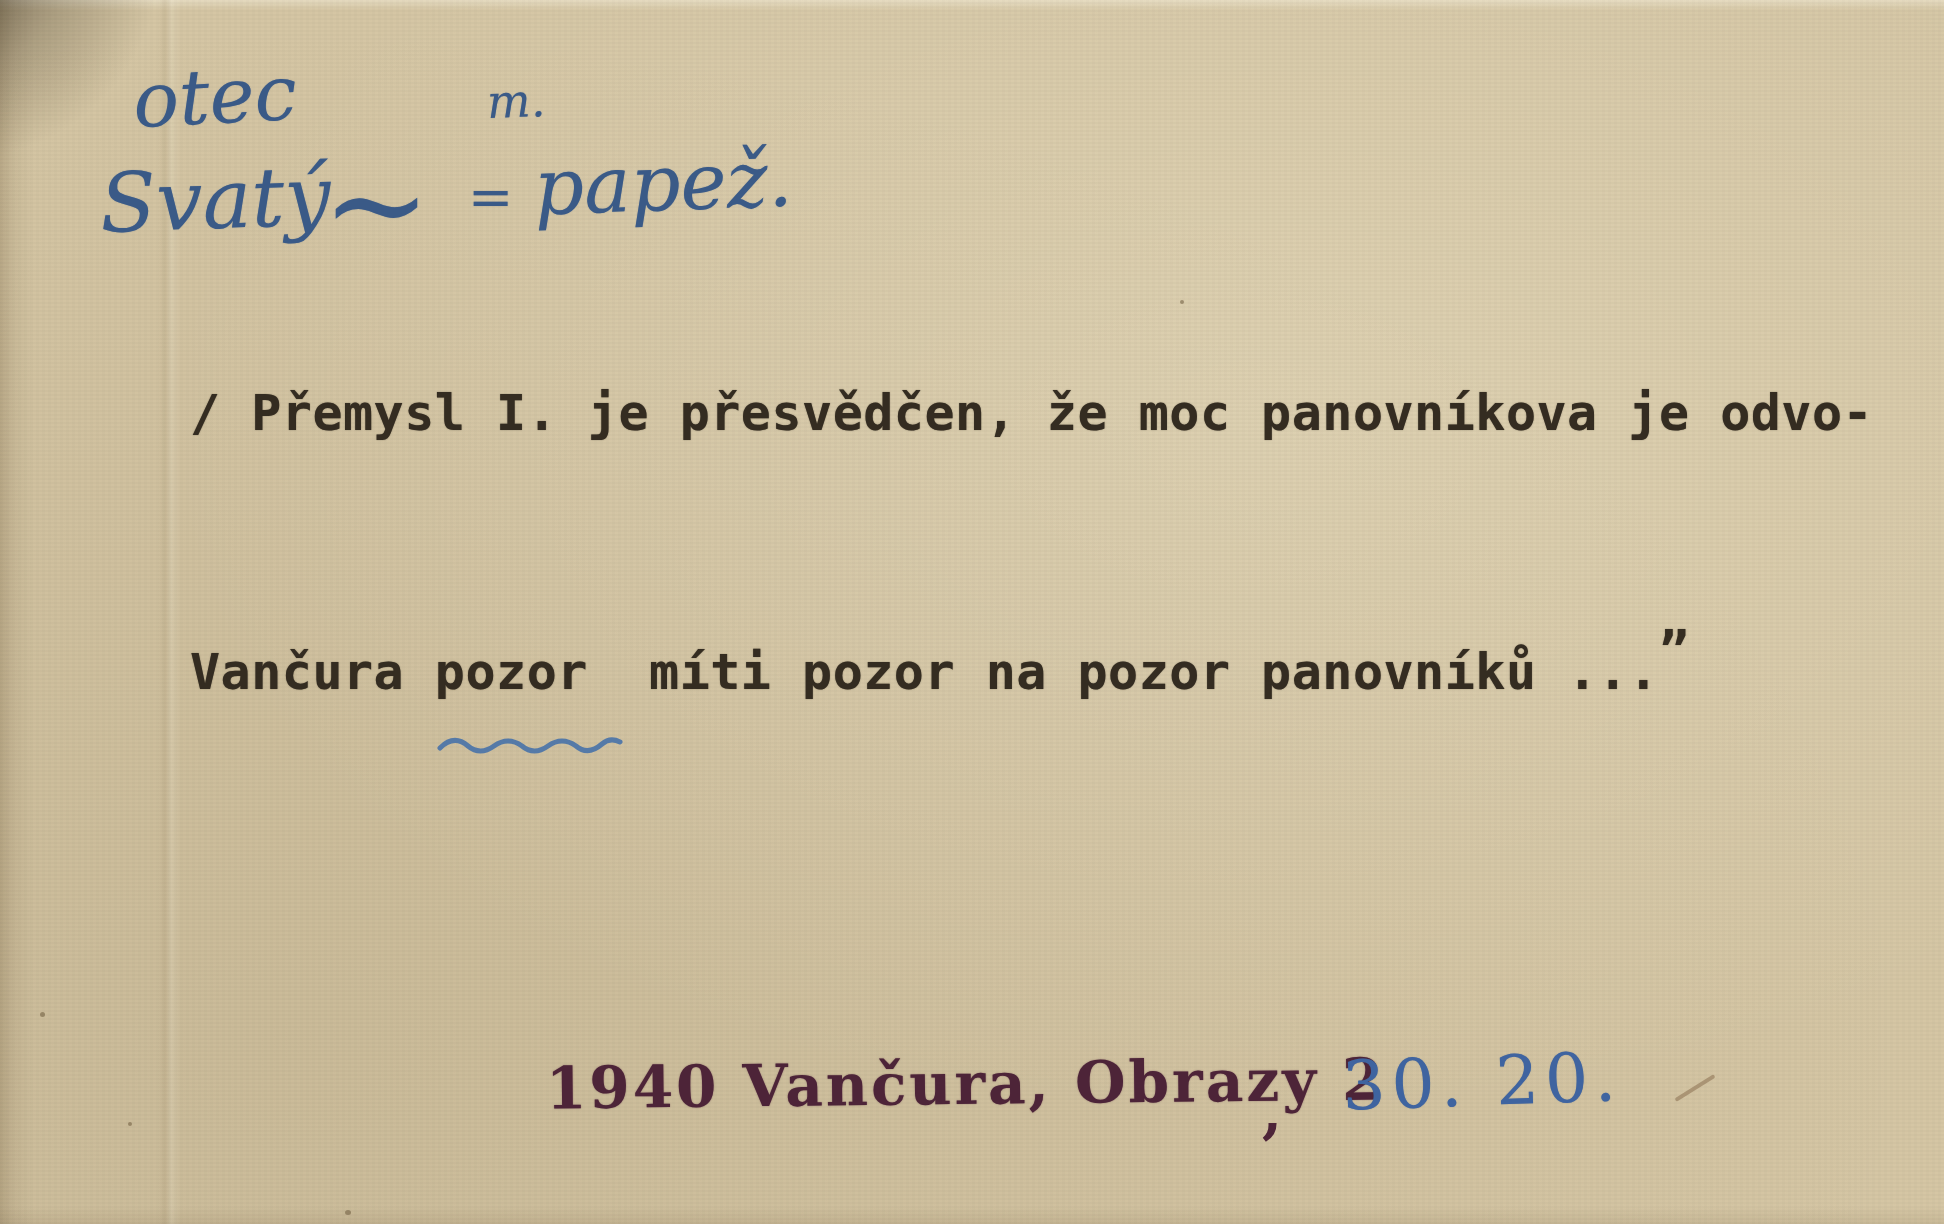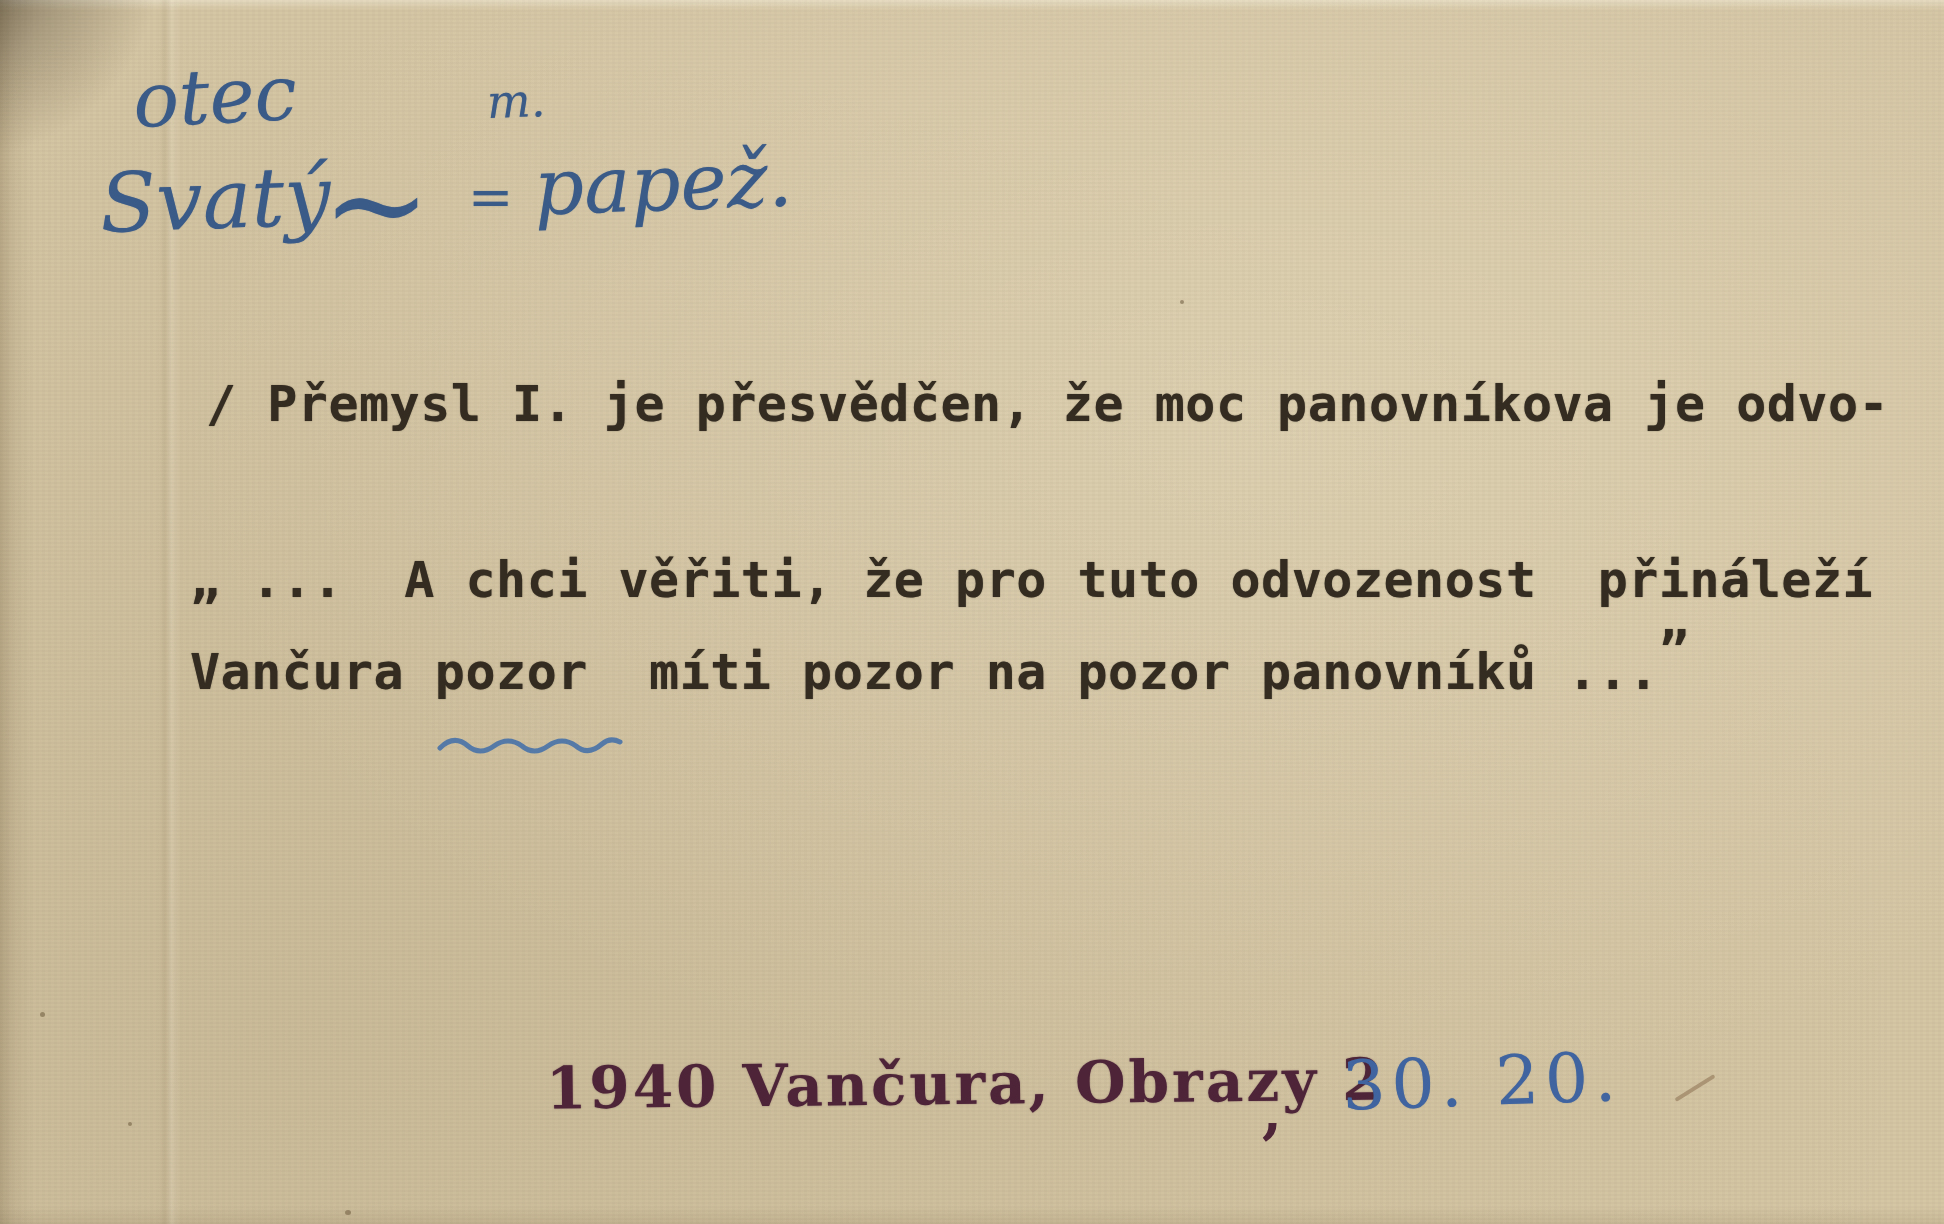--- a/index.html
+++ b/index.html
@@ -53,21 +53,21 @@
   .typed{
     position:absolute;left:190px;
     font-family:"DejaVu Sans Mono", monospace;
     font-weight:bold;
     font-size:50px;
     color:#342c21;
     white-space:pre;
     text-shadow:0 0 1.2px rgba(52,44,33,.65);
     letter-spacing:0.5px;
   }
-  #line1{top:375px;margin-left:16px;}
+  #line1{top:384px;}
   #line2{top:459px;}
   #line3{top:551px;}
   #line4{top:643px;}
   #line4 .quote-raised{position:relative;top:-22px;}
   #wavy-underline{position:absolute;left:436px;top:728px;pointer-events:none;}
   
   #stamp{
     position:absolute;left:546px;top:1050px;
     font-family:"DejaVu Serif", serif;
     font-weight:bold;
@@ -103,21 +103,20 @@
   <div class="speck" style="left:1180px;top:300px;width:4px;height:4px;"></div>
 
   <div class="hand" id="headword">otec</div>
   <div class="hand" id="gender-marker">m.</div>
   <div class="hand" id="sense-term">Svatý</div>
   <div class="hand" id="sense-tilde">~</div>
   <div class="hand" id="sense-equals">=</div>
   <div class="hand" id="sense-def">papež.</div>
 
   <div class="typed" id="line1">/ Přemysl I. je přesvědčen, že moc panovníkova je odvo-</div>
-  <div class="typed" id="line3">„ ...  A chci věřiti, že pro tuto odvozenost  přináleží</div>
   <div class="typed" id="line4"><span>Vančura </span><span>pozor</span><span>  míti pozor na pozor panovníků ...</span><span class="quote-raised">”</span></div>
 
   <svg id="wavy-underline" width="190" height="34" viewBox="0 0 190 34">
     <path d="M4 20 q 14 -14 28 -2 q 12 10 26 0 q 14 -10 28 0 q 12 10 26 0 q 14 -10 28 0 q 12 10 26 -2 q 8 -7 18 -2" fill="none" stroke="#4872a8" stroke-width="5" stroke-linecap="round" opacity="0.9"></path>
   </svg>
 
   <div id="stamp">1940 Vančura, Obrazy 2</div>
   <div id="stamp-comma">,</div>
   <div class="hand" id="page-ref">30. 20.</div>
 

